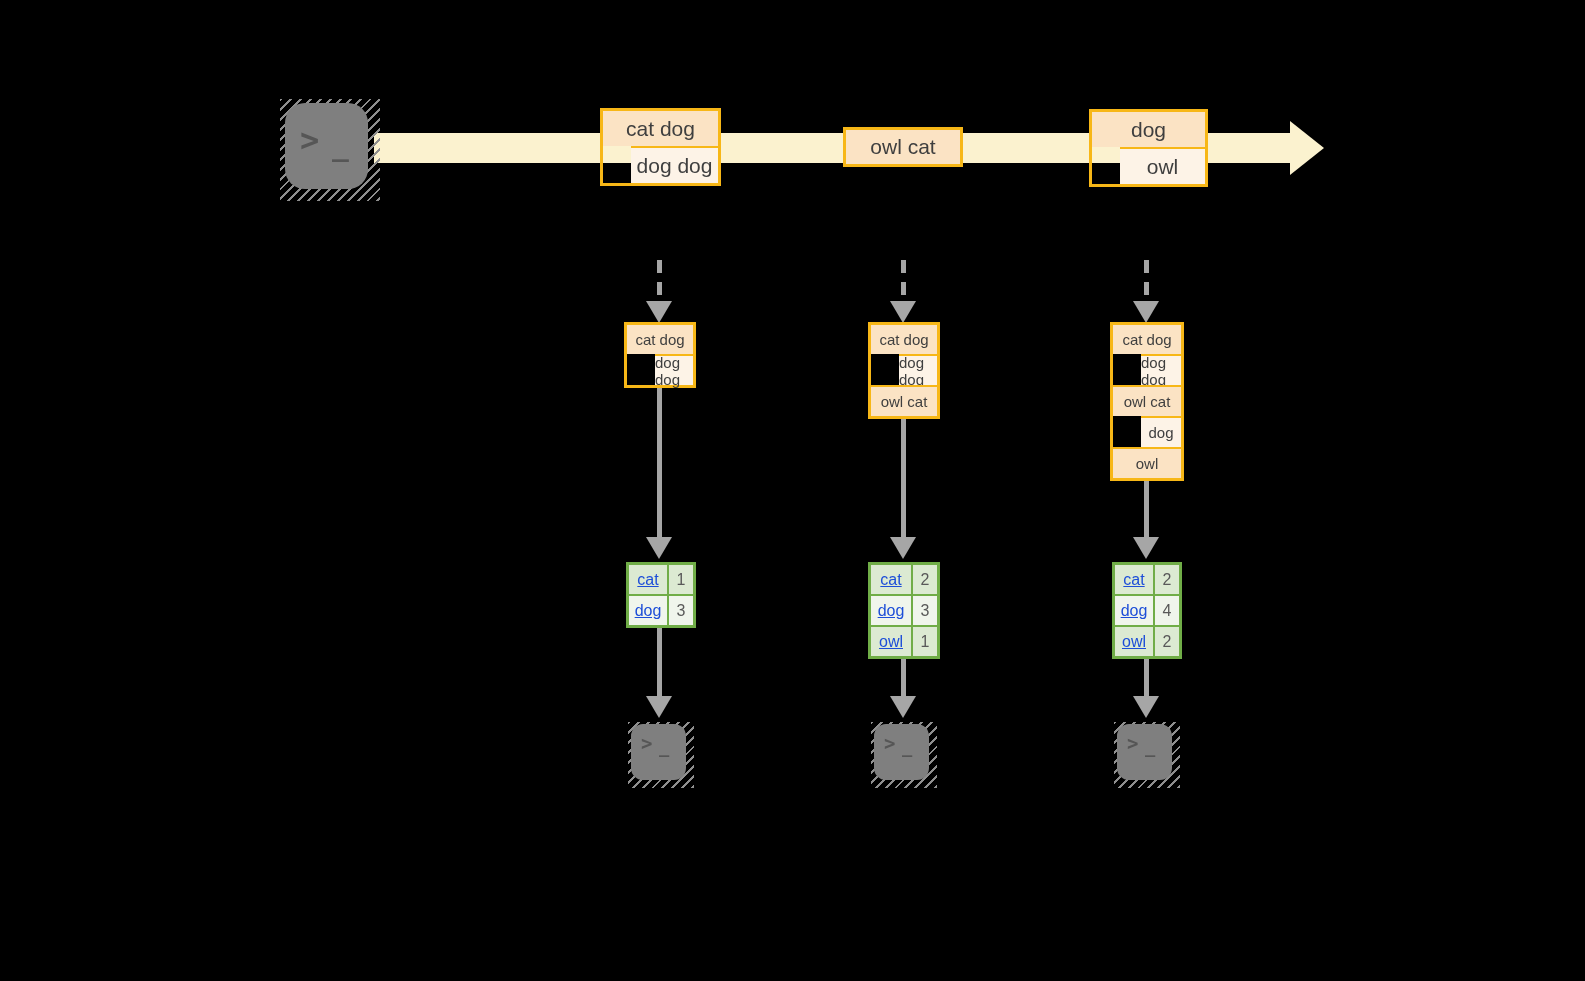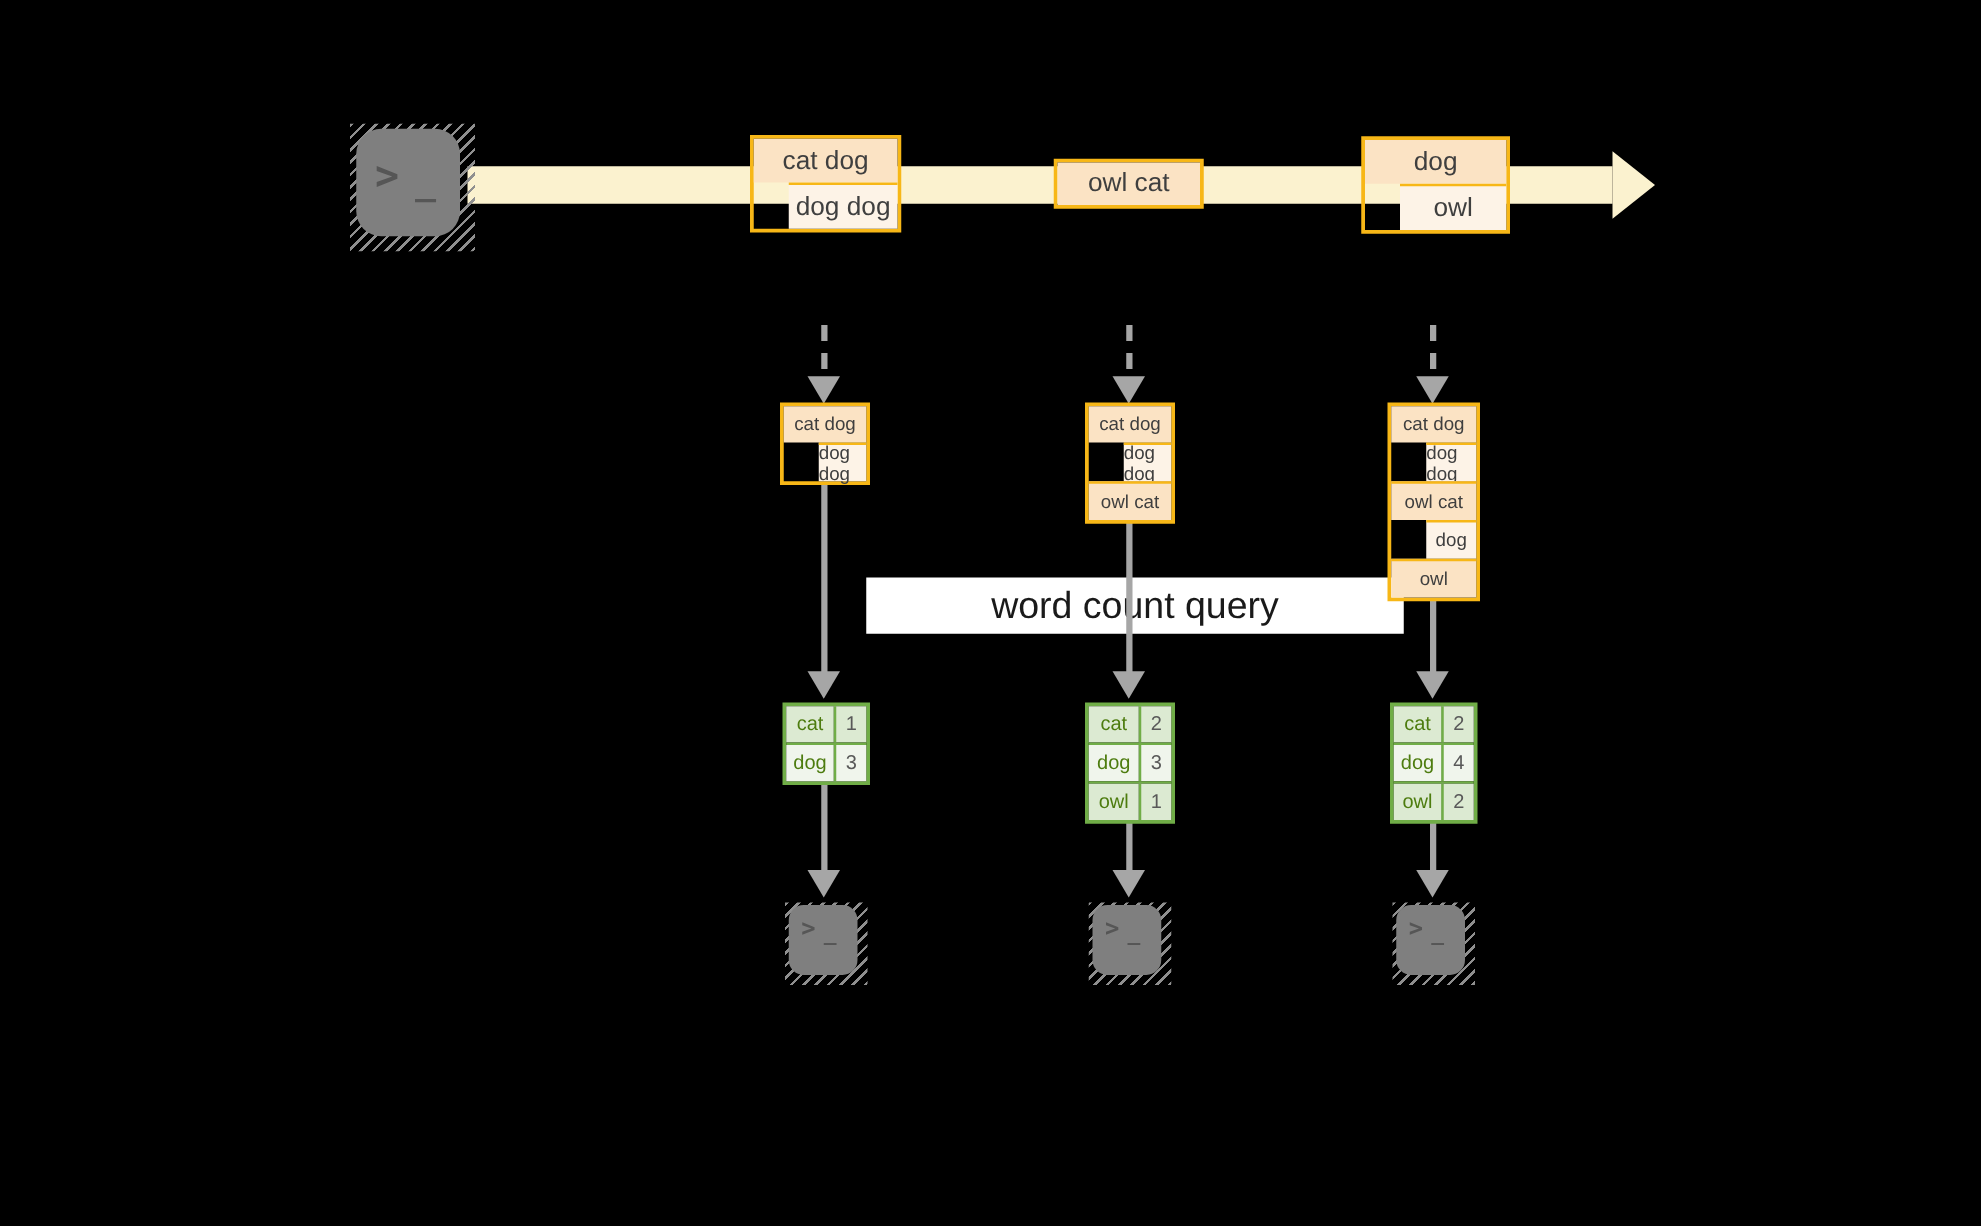--- a/index.html
+++ b/index.html
@@ -17,21 +17,21 @@
   .obox .row + .row{border-top:2px solid #f7b717;}
   .obox.big .row{height:35px;font-size:21px;}
   .obox.big1 .row{height:34px;font-size:21px;}
   .obox.small .row{height:29px;font-size:15px;}
   .fd{background:#fbe3c4;}
   .fl{background:#fdf3e7;margin-left:28px;}
   
   .gtable{position:absolute;border:3px solid #70ad47;display:flex;flex-direction:column;z-index:3;box-sizing:border-box;}
   .grow{display:flex;height:29px;}
   .grow + .grow{border-top:2px solid #70ad47;}
-  .gword{flex:1;display:flex;align-items:center;justify-content:center;font-size:16px;color:#4d7c0f;}
+  .gword{flex:1;display:flex;align-items:center;justify-content:center;font-size:16px;color:#1d4ed8;text-decoration:underline;}
   .gcount{width:24px;border-left:2px solid #70ad47;display:flex;align-items:center;justify-content:center;font-size:16px;color:#595959;}
   .gd{background:#dcead2;}
   .gl{background:#f0f5ec;}
   
   .vline{position:absolute;width:5px;background:#a6a6a6;z-index:2;}
   .vdash{position:absolute;width:5px;z-index:2;
     background:repeating-linear-gradient(to bottom,#a6a6a6 0 13px,transparent 13px 22px);}
   .ahead{position:absolute;width:0;height:0;z-index:2;
     border-left:13px solid transparent;border-right:13px solid transparent;border-top:22px solid #a6a6a6;}
   
@@ -72,21 +72,20 @@
     <div class="row fl">dog dog</div>
   </div>
   <div class="obox big1" style="left:843px;top:127px;width:120px;">
     <div class="row fd">owl cat</div>
   </div>
   <div class="obox big" style="left:1089px;top:109px;width:119px;">
     <div class="row fd">dog</div>
     <div class="row fl">owl</div>
   </div>
 
-  <div class="qlabel">word count query</div>
 
   <div class="vdash" style="left:657px;top:260px;height:42px;"></div>
   <div class="ahead" style="left:646px;top:301px;"></div>
   <div class="obox small" style="left:624px;top:322px;width:72px;">
     <div class="row fd">cat dog</div>
     <div class="row fl">dog dog</div>
   </div>
   <div class="vline" style="left:657px;top:386px;height:152px;"></div>
   <div class="ahead" style="left:646px;top:537px;"></div>
   <div class="gtable" style="left:626px;top:562px;width:70px;">

